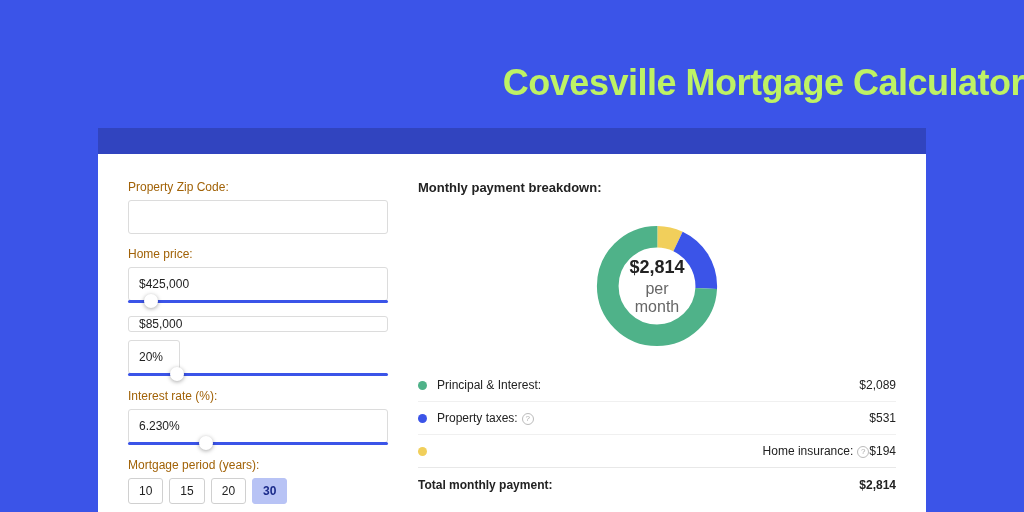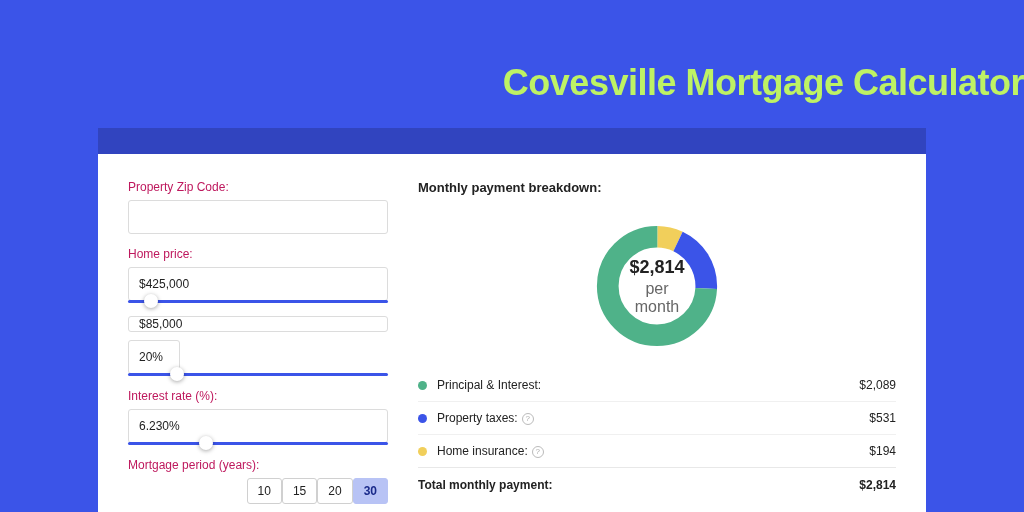--- a/index.html
+++ b/index.html
@@ -45,21 +45,21 @@
     font-size: 12px;
     color: #222;
   }
   .right {
     flex: 1;
     font-size: 12px;
     color: #222;
   }
   .field-label {
     font-size: 12px;
-    color: #be185d;
+    color: #a16207;
     margin-bottom: 6px;
   }
   .input {
     width: 100%;
     height: 34px;
     border: 1px solid #dcdcdc;
     border-radius: 3px;
     padding: 0 10px;
     font-size: 12px;
     color: #222;
@@ -79,21 +79,21 @@
     width: 14px;
     height: 14px;
     border-radius: 50%;
     background: #fff;
     box-shadow: 0 1px 4px rgba(0,0,0,0.35);
     transform: translateX(-50%);
   }
   .row2 { display: flex; gap: 8px; flex-direction: column; }
   .row2 .input:first-child { flex: 1; }
   .row2 .input:last-child { width: 52px; }
-  .periods { display: flex; gap: 0; justify-content: flex-end; }
+  .periods { display: flex; gap: 6px; }
   .period-btn {
     border: 1px solid #d0d0d0;
     background: #fff;
     border-radius: 3px;
     padding: 5px 10px;
     font-size: 12px;
     color: #222;
     cursor: pointer;
   }
   .period-btn.active {
@@ -126,21 +126,21 @@
   }
   .donut-amount { font-weight: 700; font-size: 18px; }
   .donut-sub { font-size: 16px; color: #666; margin-top: 2px; }
   .legend-row {
     display: flex;
     align-items: center;
     padding: 9px 0;
     border-bottom: 1px solid #f0f0f0;
     font-size: 12px;
   }
-  .legend-row:last-of-type { border-bottom: none; }
+  .legend-row:last-of-type { border-bottom: none; text-align: right; }
   .dot {
     width: 9px; height: 9px; border-radius: 50%;
     margin-right: 10px;
     flex: 0 0 9px;
   }
   .legend-label { flex: 1; }
   .legend-val { font-size: 12px; }
   .info-ic {
     display: inline-flex;
     width: 12px; height: 12px;

